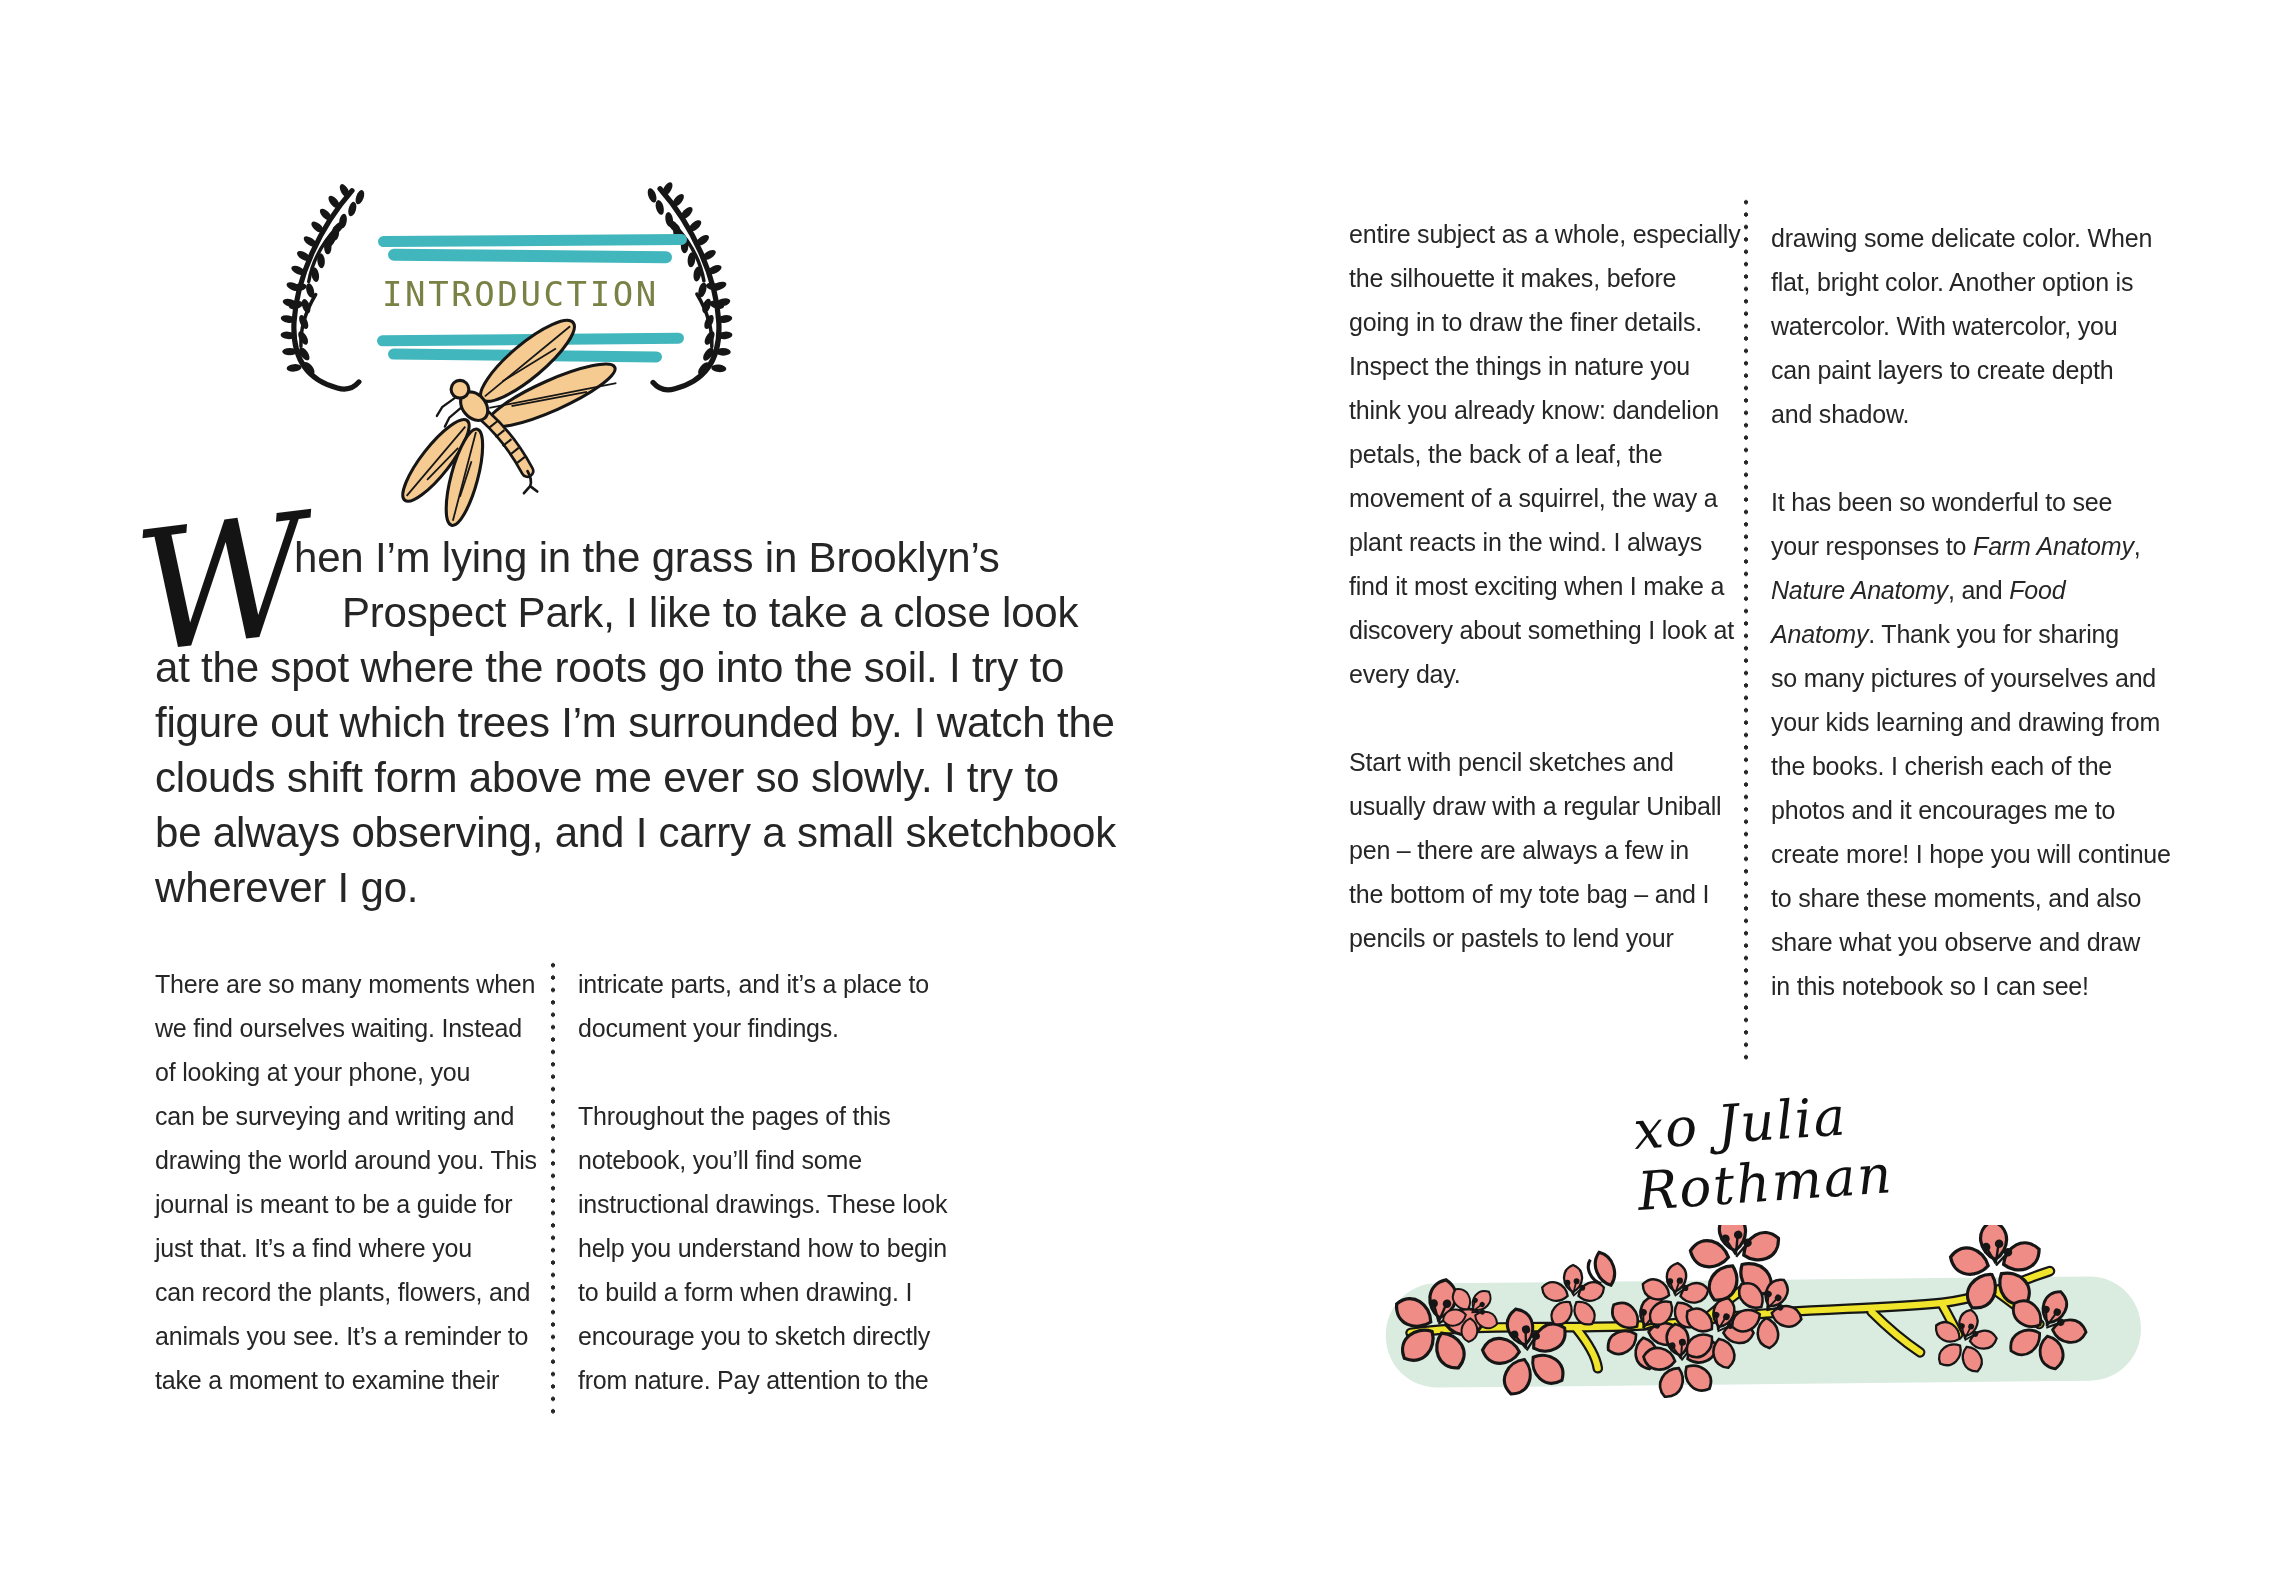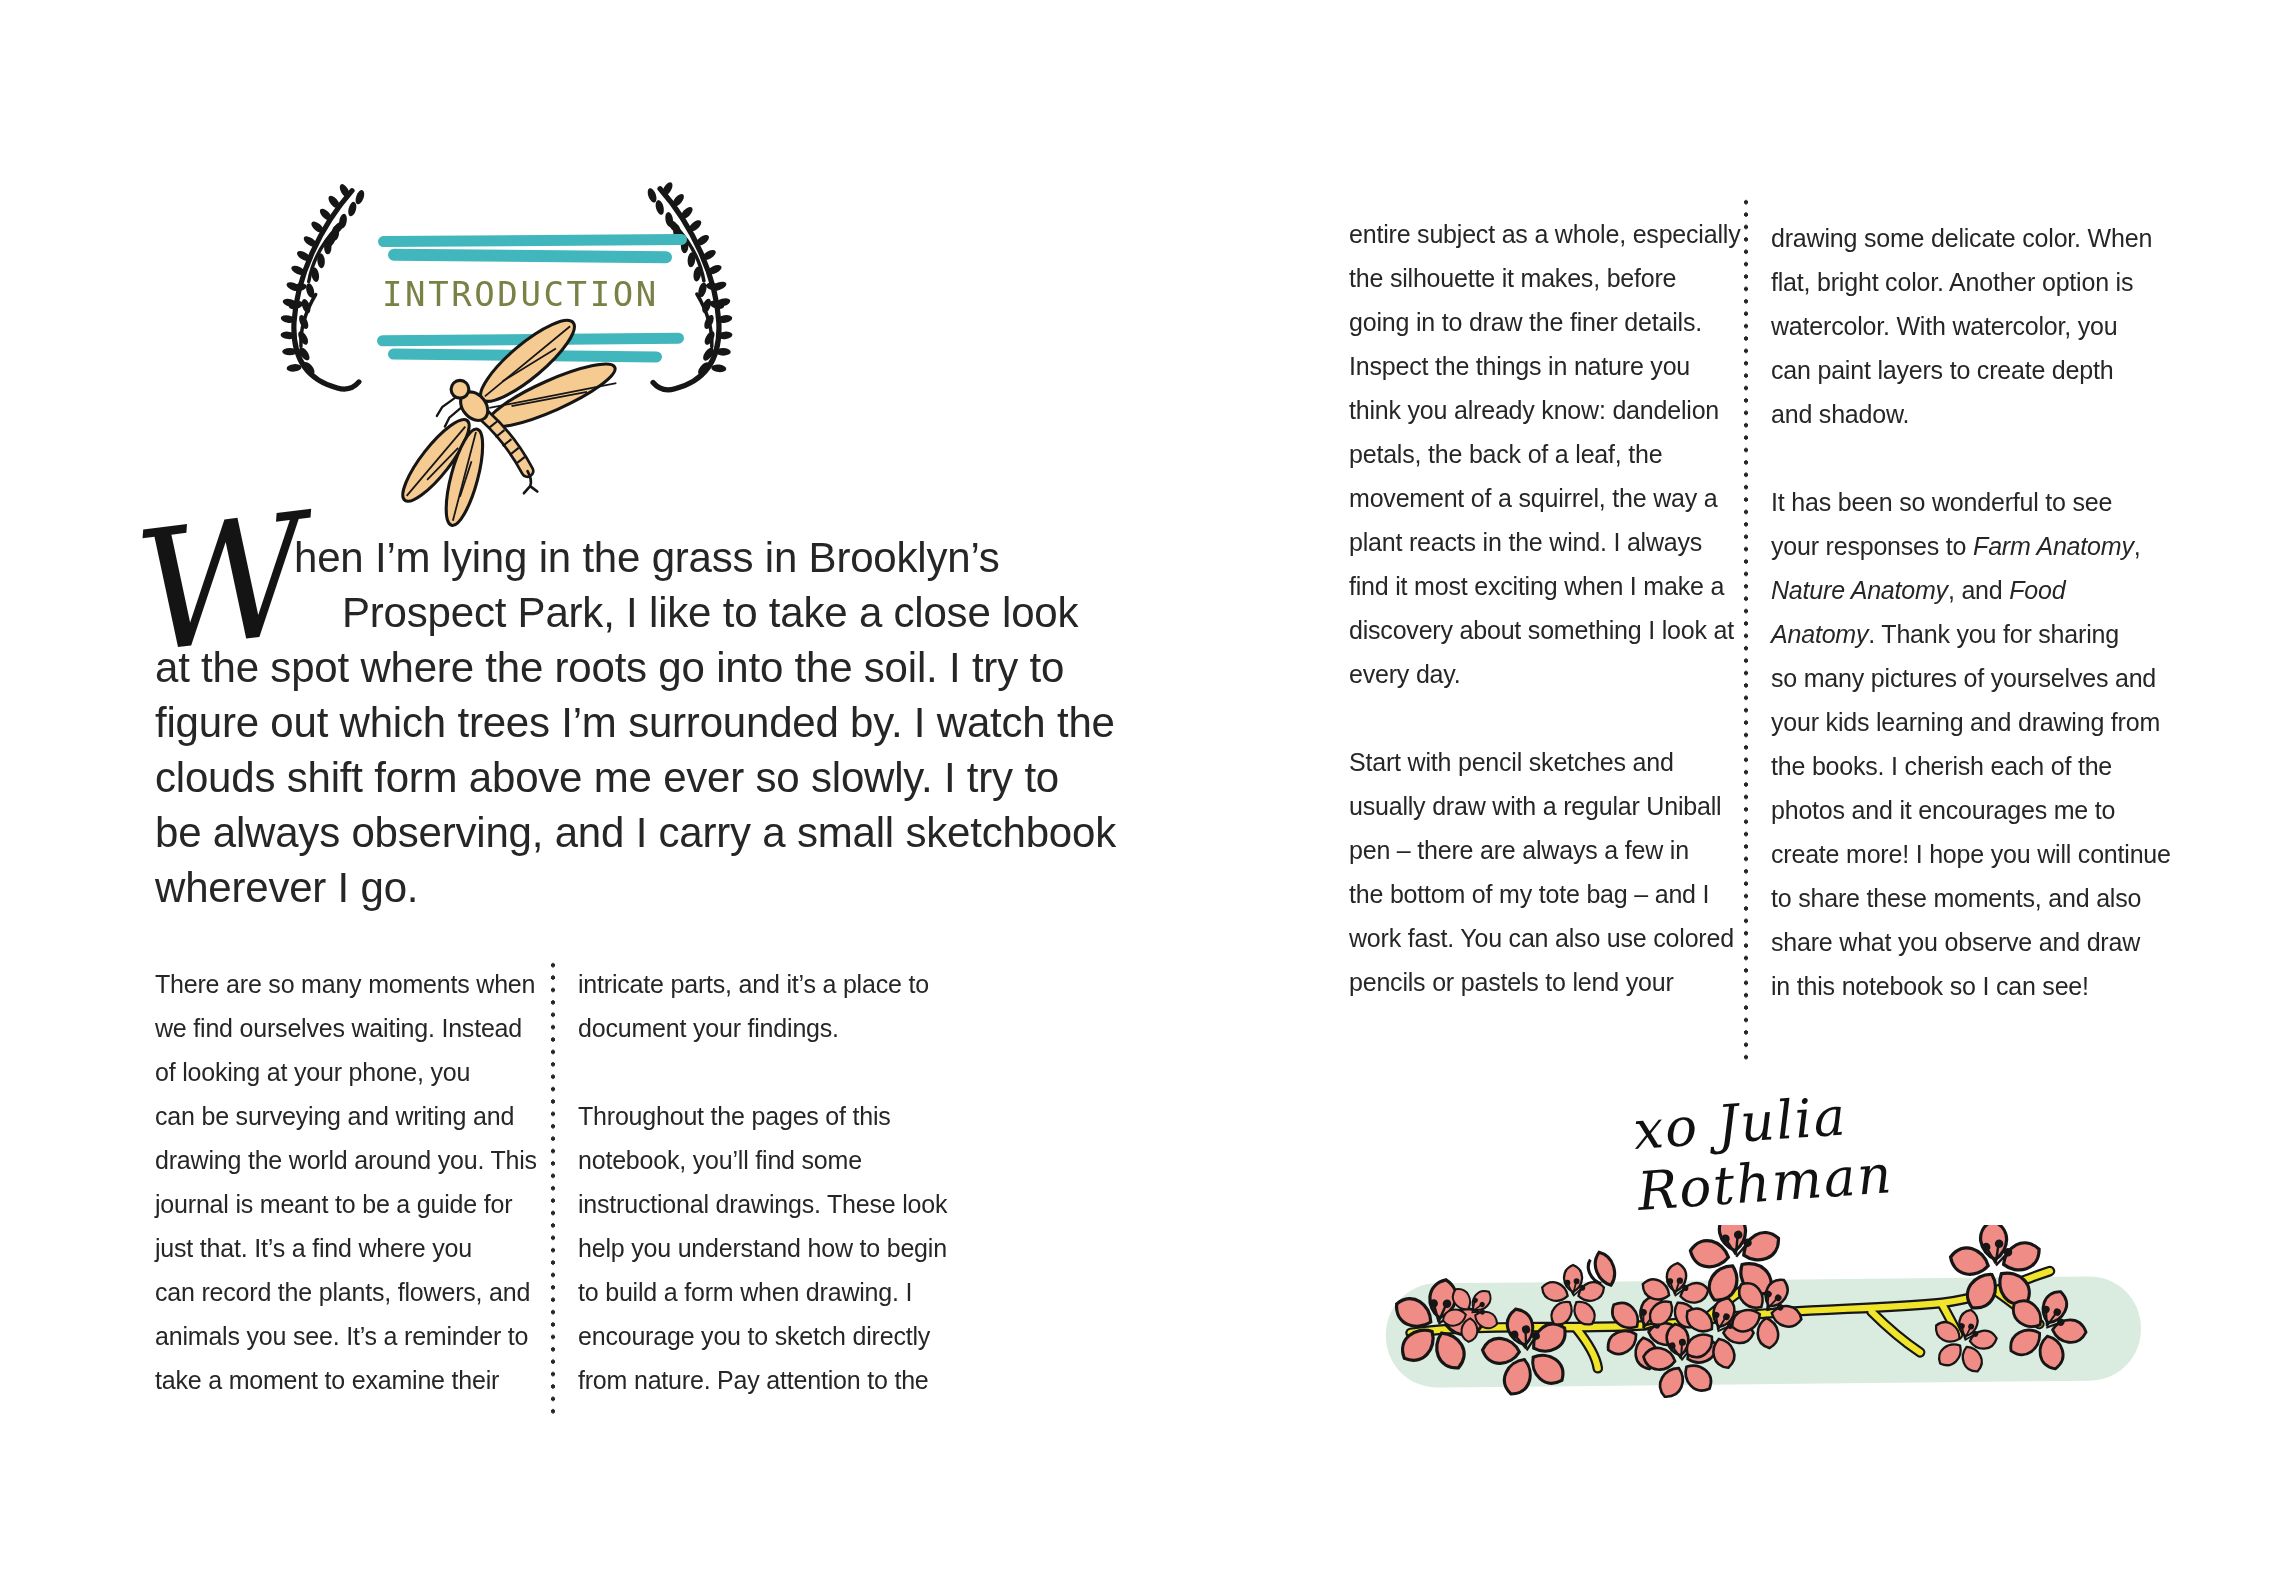--- a/index.html
+++ b/index.html
@@ -209,21 +209,20 @@
       <div class="line"><span>plant reacts in the wind. I always</span></div>
       <div class="line"><span>find it most exciting when I make a</span></div>
       <div class="line"><span>discovery about something I look at</span></div>
       <div class="line"><span>every day.</span></div>
     </div>
     <div class="para">
       <div class="line"><span>Start with pencil sketches and</span></div>
       <div class="line"><span>usually draw with a regular Uniball</span></div>
       <div class="line"><span>pen – there are always a few in</span></div>
       <div class="line"><span>the bottom of my tote bag – and I</span></div>
-      <div class="line"><span>work fast. You can also use colored</span></div>
       <div class="line"><span>pencils or pastels to lend your</span></div>
     </div>
   </div>
 <div class="dots" style="left:1744px;top:196px;height:871px"></div>
 <div class="abs col" style="left:1771px;top:216px;width:402px">
     <div class="para">
       <div class="line"><span>drawing some delicate color. When</span></div>
       <div class="line"><span>flat, bright color. Another option is</span></div>
       <div class="line"><span>watercolor. With watercolor, you</span></div>
       <div class="line"><span>can paint layers to create depth</span></div>

